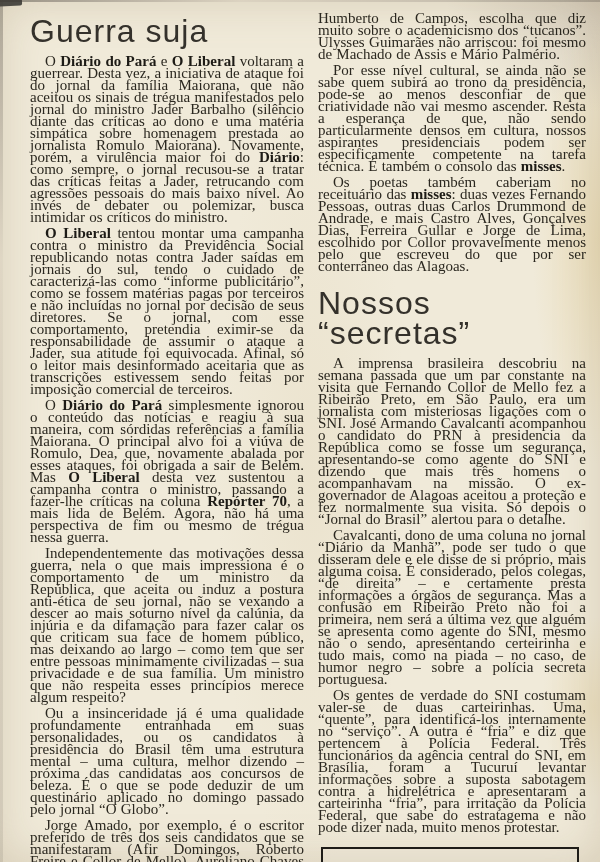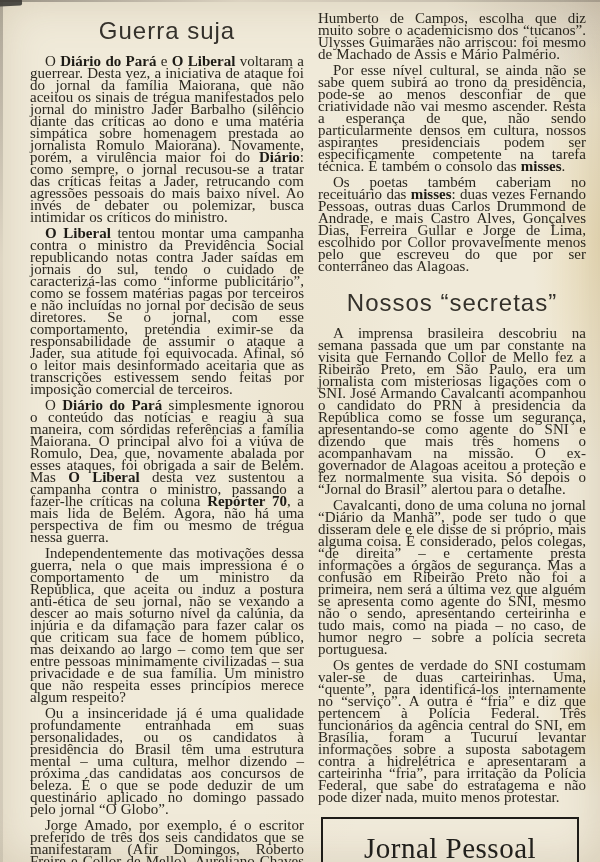--- a/index.html
+++ b/index.html
@@ -21,23 +21,23 @@
   .mark-tl{position:absolute;top:-2px;left:-4px;width:26px;height:8px;background:#33312e;transform:rotate(-3deg);border-radius:2px;opacity:.85;}
   .edge-top{position:absolute;top:0;left:0;right:0;height:2px;background:linear-gradient(to right, rgba(60,55,50,.45), rgba(60,55,50,.05) 40%, rgba(60,55,50,.25));}
   .edge-left{position:absolute;top:0;left:0;bottom:0;width:3px;background:linear-gradient(to bottom, rgba(70,65,58,.35), rgba(70,65,58,.03) 30%, rgba(70,65,58,.12));}
 
   .col{position:absolute;top:16px;}
   .col-left{left:30px;width:274px;}
   .col-right{left:318px;width:268px;top:12px;}
 
   .headline{
     font-family:"Liberation Sans", sans-serif;
-    font-size:24px;line-height:30px;
+    font-size:32px;line-height:30px;
     font-weight:400;letter-spacing:1px;
-    text-align:center;color:var(--headline_ink,#34312b);
+    color:var(--headline_ink,#34312b);
     margin:16px 0 9px;
   }
   [data-col] > .headline:first-child{margin-top:0;}
 
   [data-col] p{
     font-size:15px;line-height:12px;
     text-align:justify;text-indent:15px;
     margin:0 0 4px 0;
     color:var(--ink,#2a271f);
     word-spacing:.4px;

